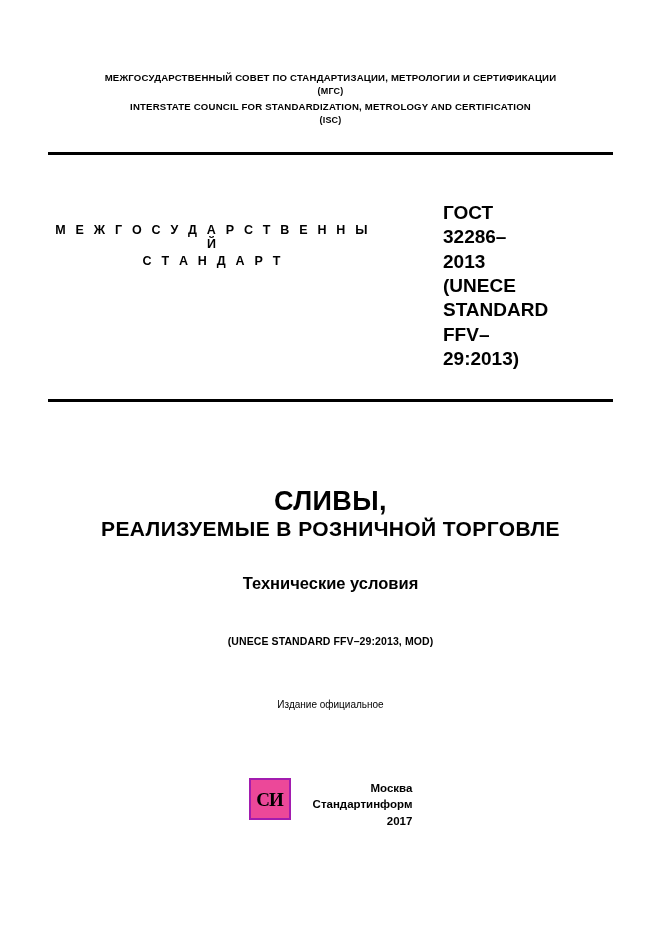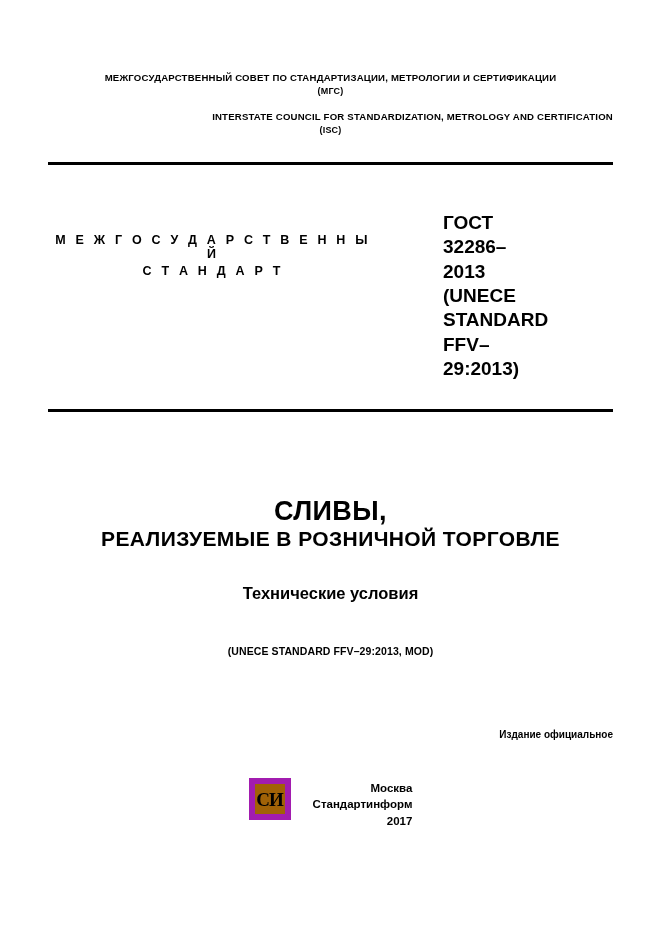--- a/index.html
+++ b/index.html
@@ -30,21 +30,21 @@
     font-weight: bold;
     font-size: 9.5px;
     line-height: 1.35;
     letter-spacing: 0.2px;
   }
   .council .line {
     display: block;
   }
   .council .ru1 { font-size: 9.6px; text-align: center; }
   .council .ru2 { font-size: 9px; }
-  .council .en1 { font-size: 9.6px; margin-top: 14px; text-align: right; }
+  .council .en1 { font-size: 9.6px; margin-top: 4px; }
   .council .en2 { font-size: 9px; }
 
   
   .rule {
     height: 3px;
     background: #000;
     margin: 0;
   }
   .rule-top { margin-top: 26px; }
   .rule-bottom { margin-top: 28px; }
@@ -105,44 +105,43 @@
     font-size: 16.5px;
     margin-top: 33px;
   }
   .equivalence {
     font-weight: bold;
     font-size: 10.5px;
     margin-top: 42px;
     letter-spacing: 0.1px;
   }
   .edition {
-    font-weight: bold;
+    font-weight: normal;
     font-size: 10px;
-    margin-top: 72px;
-    text-align: right;
+    margin-top: 52px;
   }
 
   
   .publisher {
     position: absolute;
     left: 0;
     right: 0;
     top: 778px;
     display: flex;
     justify-content: center;
     align-items: flex-start;
     gap: 22px;
   }
   .logo {
     width: 42px;
     height: 42px;
-    border: 6px solid #a21caf;
+    border: 2px solid #a21caf;
     box-sizing: border-box;
     position: relative;
-    background: #a16207;
+    background: #ec4899;
     flex: 0 0 auto;
   }
   .logo .glyph {
     position: absolute;
     left: 0; right: 0; top: 50%;
     transform: translateY(-50%);
     text-align: center;
     font-family: "Liberation Serif", serif;
     font-weight: bold;
     font-size: 19px;

